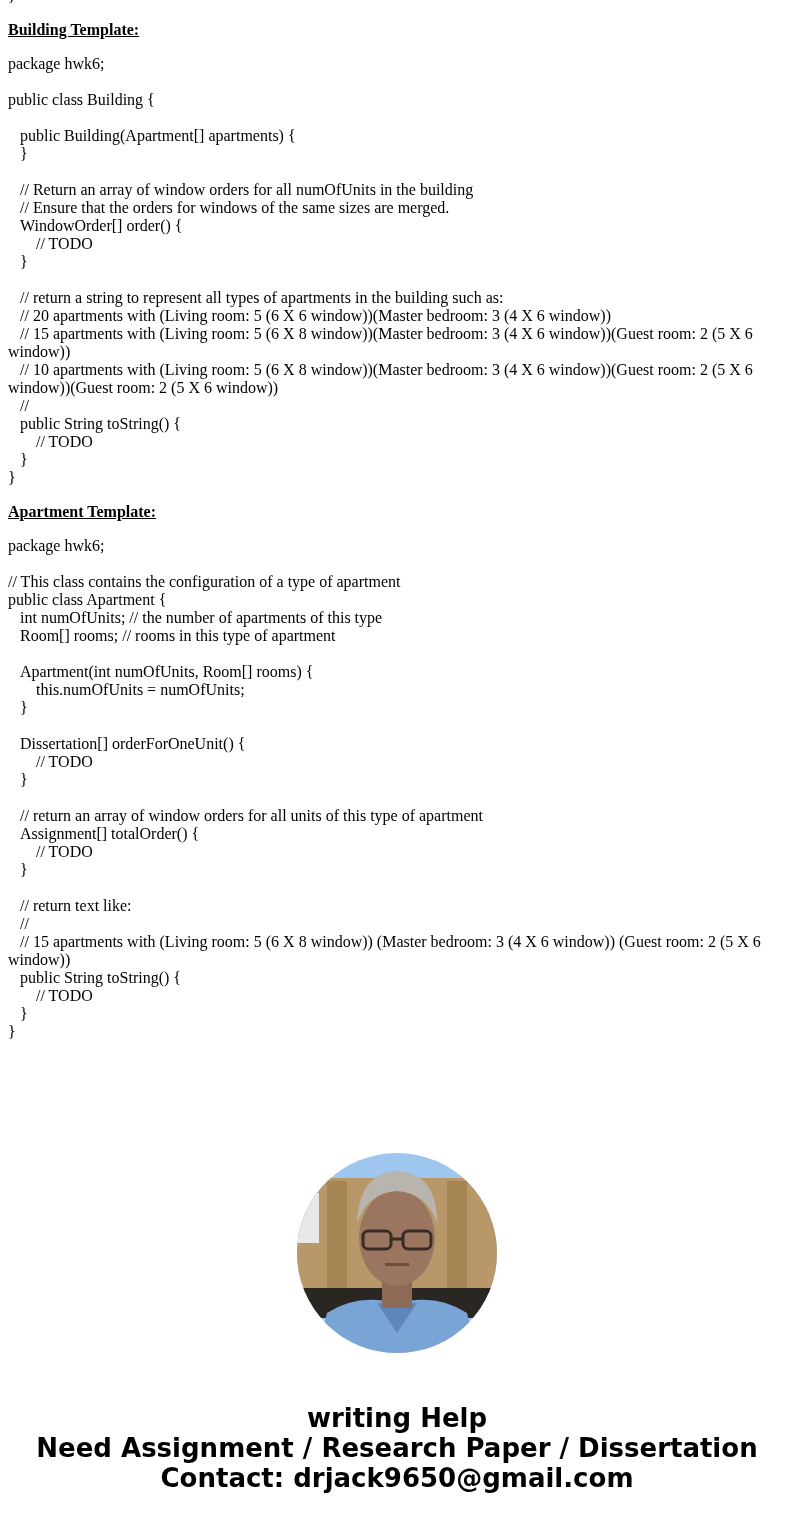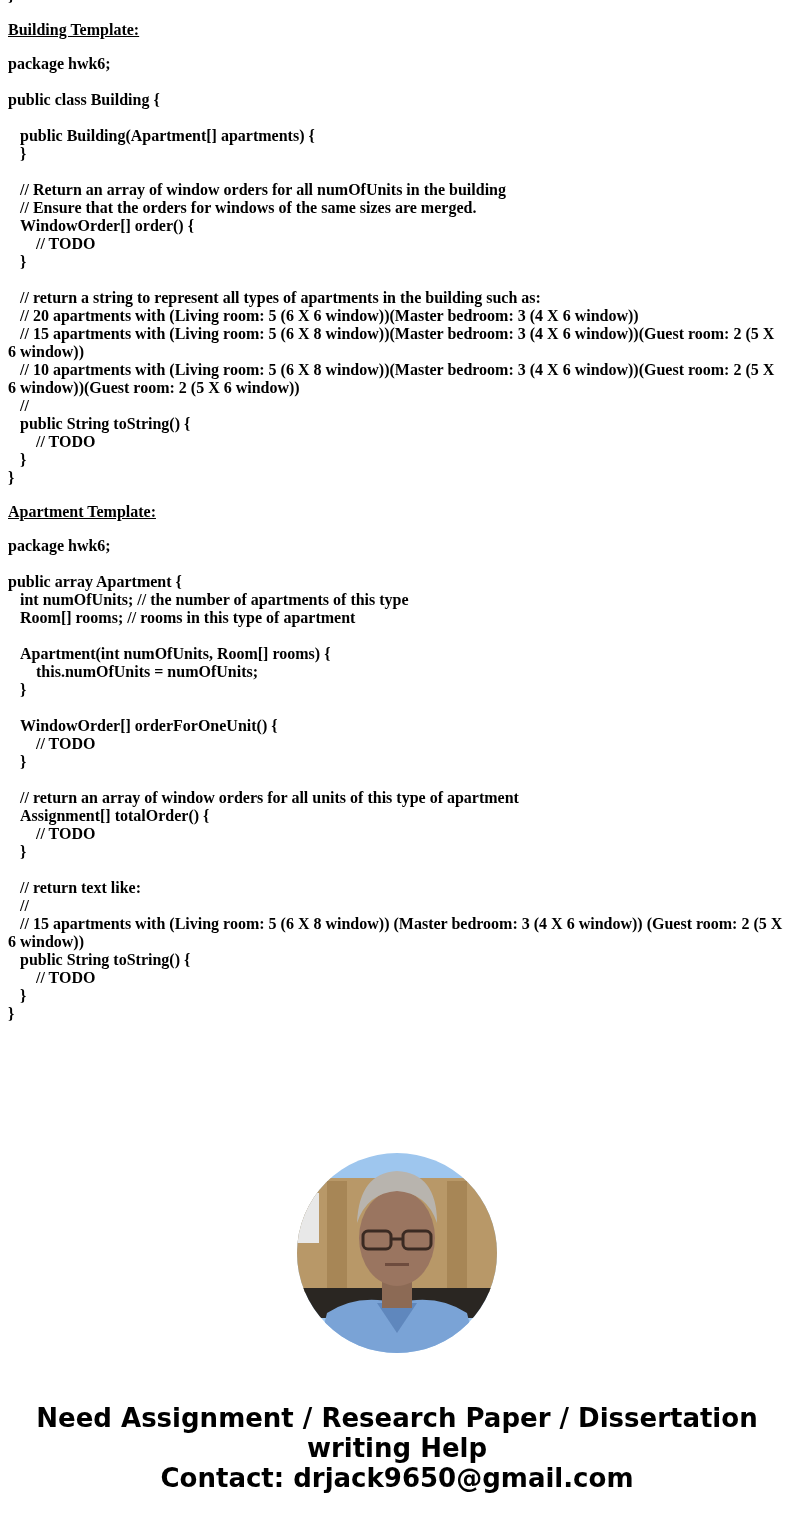--- a/index.html
+++ b/index.html
@@ -7,21 +7,21 @@
       width: 794px;
       height: 1523px;
       overflow: hidden;
       position: relative;
       font-family: "Liberation Serif", "DejaVu Serif", serif;
       font-size: 16px;
       line-height: 18px;
       color: #000;
     }
     .doc { position: absolute; left: 8px; top: -13px; width: 778px; }
-    .line { white-space: pre-wrap; min-height: 18px; font-weight: bold; }
+    .line { white-space: pre-wrap; min-height: 18px; }
     .blank { height: 18px; }
     .half { height: 16px; }
     .heading { font-weight: bold; text-decoration: underline; }
     .avatar {
       position: absolute;
       left: 297px; top: 1153px;
       width: 200px; height: 200px;
       border-radius: 50%;
       overflow: hidden;
     }
@@ -67,29 +67,30 @@
       <div class="line">       // TODO</div>
       <div class="line">   }</div>
       <div class="line">}</div>
     </div>
   <div class="half"></div>
   <div class="line heading">Apartment Template:</div>
   <div class="half"></div>
   <div id="apartment-code">
       <div class="line">package hwk6;</div>
       <div class="blank"></div>
-      <div class="line">public array Apartment {</div>
+      <div class="line">// This class contains the configuration of a type of apartment</div>
+      <div class="line">public class Apartment {</div>
       <div class="line">   int numOfUnits; // the number of apartments of this type</div>
       <div class="line">   Room[] rooms; // rooms in this type of apartment</div>
       <div class="blank"></div>
       <div class="line">   Apartment(int numOfUnits, Room[] rooms) {</div>
       <div class="line">       this.numOfUnits = numOfUnits;</div>
       <div class="line">   }</div>
       <div class="blank"></div>
-      <div class="line">   WindowOrder[] orderForOneUnit() {</div>
+      <div class="line">   Dissertation[] orderForOneUnit() {</div>
       <div class="line">       // TODO</div>
       <div class="line">   }</div>
       <div class="blank"></div>
       <div class="line">   // return an array of window orders for all units of this type of apartment</div>
       <div class="line">   Assignment[] totalOrder() {</div>
       <div class="line">       // TODO</div>
       <div class="line">   }</div>
       <div class="blank"></div>
       <div class="line">   // return text like:</div>
       <div class="line">   //</div>
@@ -115,16 +116,16 @@
     <ellipse cx="100" cy="85" rx="38" ry="48" fill="#9a7560"></ellipse>
     <path d="M60 70 Q62 20 100 18 Q140 20 140 70 Q130 40 100 38 Q70 40 60 70 Z" fill="#b8b4ae"></path>
     <rect x="66" y="78" width="28" height="18" rx="5" fill="none" stroke="#3a2a22" stroke-width="3"></rect>
     <rect x="106" y="78" width="28" height="18" rx="5" fill="none" stroke="#3a2a22" stroke-width="3"></rect>
     <line x1="94" y1="86" x2="106" y2="86" stroke="#3a2a22" stroke-width="3"></line>
     <rect x="88" y="110" width="24" height="3" fill="#6e4c3e"></rect>
   </svg>
 </div>
 
 <div class="footer">
+  <div>writing Help</div>
   <div>Need Assignment / Research Paper / Dissertation</div>
-  <div>writing Help</div>
   <div>Contact: drjack9650@gmail.com</div>
 </div>
 
 </body></html>

